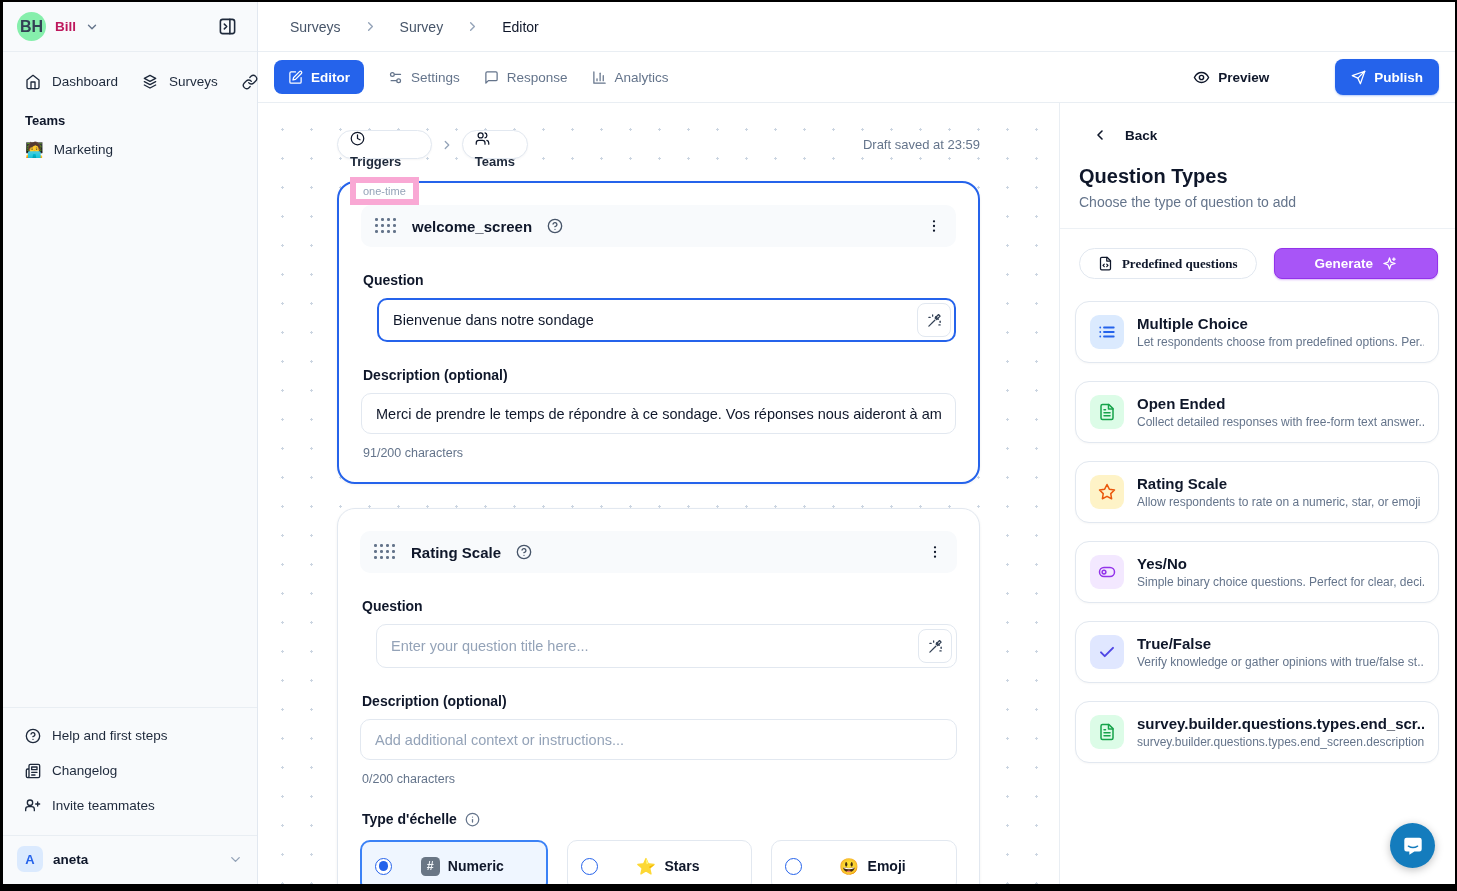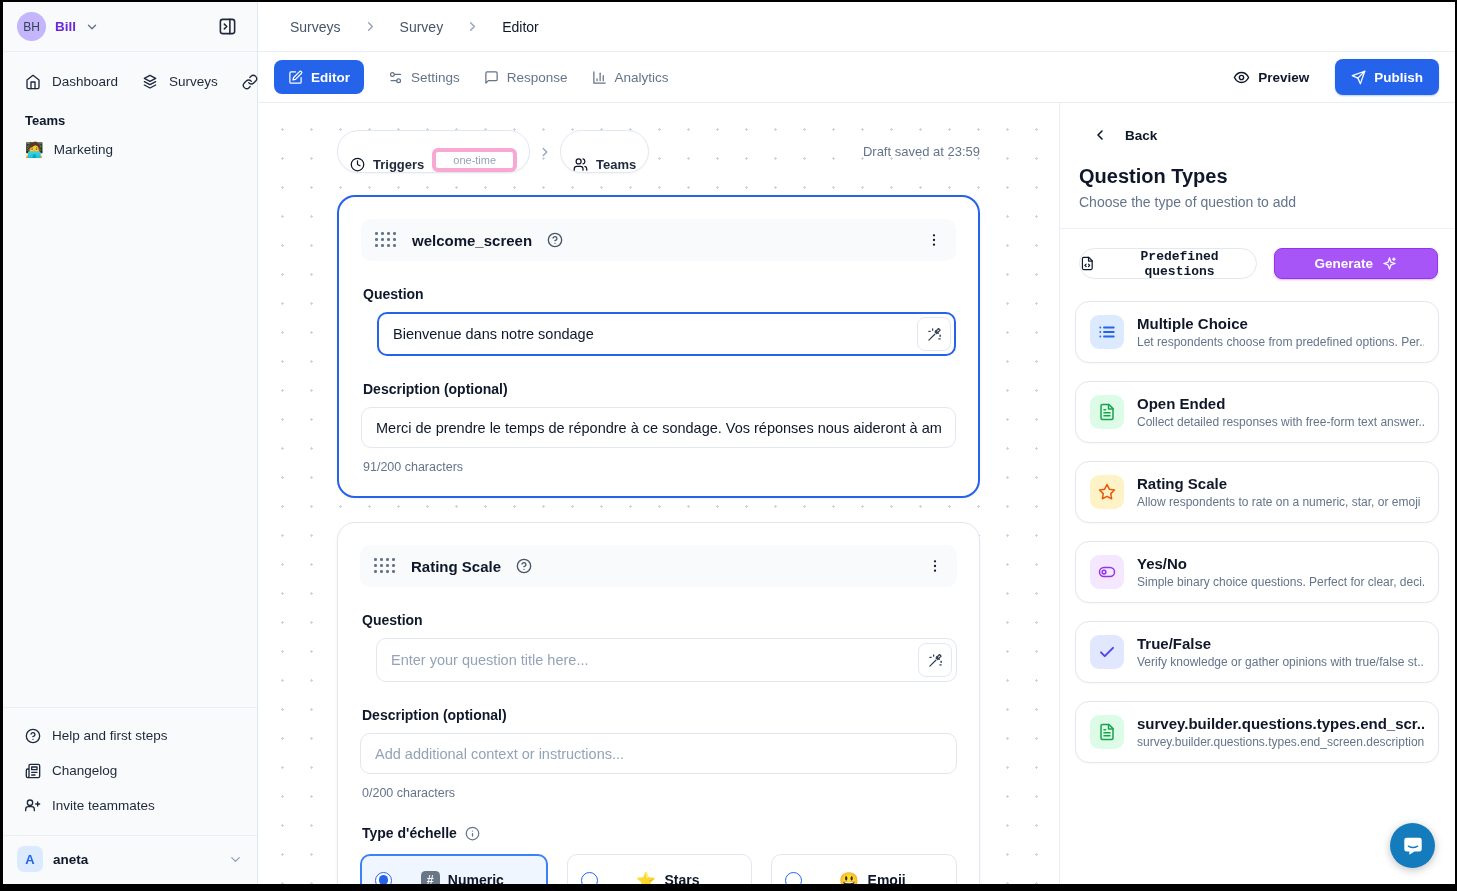--- a/index.html
+++ b/index.html
@@ -4,22 +4,22 @@
 <style>
   * { margin:0; padding:0; box-sizing:border-box; }
   html,body { width:1457px; height:891px; background:#000; font-family:"Liberation Sans",sans-serif; overflow:hidden; }
   .app { position:absolute; top:2px; left:3px; right:2px; bottom:7px; background:#fff; overflow:hidden; }
   svg { display:block; }
 
   
   .sidebar { position:absolute; left:0; top:0; bottom:0; width:255px; background:#f8fafc; border-right:1px solid #e2e8f0; display:flex; flex-direction:column; }
   .sidebar-head { height:50px; border-bottom:1px solid #e9eef3; display:flex; align-items:center; padding:0 14px 0 14px; }
   .ws { display:flex; align-items:center; gap:9px; cursor:pointer; }
-  .ws-avatar { width:29px; height:29px; border-radius:50%; background:#c4b5fd; color:#334155; font-size:12px; font-weight:normal; display:flex; align-items:center; justify-content:center; }
-  .ws-name { font-size:13.5px; font-weight:bold; color:#6d28d9; }
+  .ws-avatar { width:29px; height:29px; border-radius:50%; background:#86efac; color:#334155; font-size:16px; font-weight:bold; display:flex; align-items:center; justify-content:center; }
+  .ws-name { font-size:13.5px; font-weight:bold; color:#be185d; }
   .collapse-btn { margin-left:auto; width:32px; height:32px; border:none; background:transparent; border-radius:8px; display:flex; align-items:center; justify-content:center; color:#1e293b; cursor:pointer; }
   .nav { padding:14px 12px 0; display:flex; gap:4px; }
   .nav-item { height:31px; display:flex; align-items:center; gap:11px; padding:0 10px; border-radius:8px; font-size:13.5px; color:#1e293b; cursor:pointer; }
   .nav-item .ico { color:#1e293b; display:flex; }
   .section-label { padding:16px 22px 6px; font-size:13px; font-weight:bold; color:#0f172a; }
   .team-item { height:31px; display:flex; align-items:center; gap:10px; padding:0 22px; font-size:13.5px; color:#1e293b; cursor:pointer; }
   .team-emoji { font-size:15px; }
   .sidebar-bottom { margin-top:auto; border-top:1px solid #e9eef3; padding:12px 12px 0; display:flex; flex-direction:column; gap:4px;justify-content:center; }
   .account-row { border-top:1px solid #e9eef3; margin:10px -12px 0; padding:10px 14px 12px; display:flex; align-items:center; gap:10px; cursor:pointer; }
   .acc-avatar { width:26px; height:26px; border-radius:7px; background:#dbeafe; color:#2563eb; font-weight:bold; font-size:13px; display:flex; align-items:center; justify-content:center; }
@@ -28,33 +28,33 @@
 
   
   .topbar { position:absolute; left:255px; right:0; top:0; height:50px; background:#fff; border-bottom:1px solid #e9eef3; display:flex; align-items:center; padding:0 32px; }
   .crumb { font-size:14px; color:#475569; cursor:pointer; }
   .crumb.current { color:#0f172a; }
   .crumb-sep { margin:0 22px; color:#94a3b8; display:flex; }
 
   .toolbar { position:absolute; left:255px; right:0; top:50px; height:51px; background:#fff; border-bottom:1px solid #e9eef3; display:flex; align-items:center; padding:0 16px; }
   .tab-active { display:flex; align-items:center; gap:8px; background:#2563eb; color:#fff; border:none; border-radius:8px; padding:0 14px; height:34px; font-size:13.5px; font-weight:bold; font-family:inherit; cursor:pointer; }
   .tab { display:flex; align-items:center; gap:8px; color:#64748b; font-size:13.5px; margin-left:24px; cursor:pointer; }
-  .toolbar-right { margin-left:auto; display:flex; align-items:center; }
+  .toolbar-right { margin-left:auto; display:flex; align-items:center;gap:40px; }
   .preview-btn { display:flex; align-items:center; gap:8px; color:#0f172a; font-size:13.5px; font-weight:bold; cursor:pointer; }
   .publish-btn { display:flex; align-items:center; gap:8px; background:#2563eb; color:#fff; border:none; border-radius:8px; height:36px; padding:0 16px; font-size:13.5px; font-weight:bold; font-family:inherit; margin-left:26px; cursor:pointer; box-shadow:0 1px 2px rgba(37,99,235,.35); }
 
   
   .canvas { position:absolute; left:255px; top:101px; width:801px; bottom:0; background:#fff;
     background-image:radial-gradient(circle, #cbd5e1 1.1px, transparent 1.3px);
     background-size:29px 29px; background-position:10px 12px; overflow:hidden; }
   .canvas-col { width:643px; margin:0 auto; padding-top:27px; }
   .chip-row { display:flex; align-items:center; margin-bottom:22px; }
-  .chip { display:flex; align-items:flex-end; gap:8px; background:#fff; border:1px solid #e2e8f0; border-radius:999px; height:43px; padding:0 12px; font-size:13px; font-weight:bold; color:#1e293b; box-shadow:0 1px 2px rgba(15,23,42,.04); cursor:pointer; }
+  .chip { display:flex; align-items:flex-start; gap:8px; background:#fff; border:1px solid #e2e8f0; border-radius:999px; height:29px; padding:0 12px; font-size:13px; font-weight:bold; color:#1e293b; box-shadow:0 1px 2px rgba(15,23,42,.04); cursor:pointer;flex-direction:column; }
   .chip .ico { color:#0f172a; display:flex; }
-  .mini-badge { border:4px solid #f9a8d4; border-radius:6px; padding:2px 17px; font-size:11px; font-weight:normal; color:#94a3b8; }
+  .mini-badge { border:6px solid #f9a8d4; border-radius:0; padding:2px 7px; font-size:11px; font-weight:normal; color:#94a3b8; }
   .chip-sep { margin:0 8px; color:#94a3b8; display:flex; }
   .draft-status { margin-left:auto; font-size:13px; color:#64748b; }
 
   .qcard { background:#fff; border-radius:18px; padding:22px; box-shadow:0 1px 3px rgba(15,23,42,.06); }
   .qcard.selected { border:2px solid #2563eb; margin-bottom:24px; }
   .qcard.plain { border:1px solid #e2e8f0; }
   .qcard-head { background:#f8fafc; border-radius:10px; height:42px; display:flex; align-items:center; gap:15px; padding:0 14px; cursor:pointer; }
   .grip { display:grid; grid-template-columns:repeat(4,4px); grid-auto-rows:4px; gap:2px; cursor:grab; }
   .grip i { width:2.6px; height:2.6px; border-radius:50%; background:#64748b; }
   .qcard-title { font-size:15px; font-weight:bold; color:#0f172a; }
@@ -81,21 +81,21 @@
   .keycap { width:19px; height:19px; border-radius:4.5px; background:#697685; color:#f1f5f9; font-size:12.5px; font-weight:bold; display:flex; align-items:center; justify-content:center; }
   .opt-emoji { font-size:16px; }
 
   
   .panel { position:absolute; left:1056px; right:0; top:101px; bottom:0; background:#fff; border-left:1px solid #e9eef3; overflow:hidden; }
   .back-row { display:flex; align-items:center; gap:17px; padding:24px 24px 0 32px; font-size:13.5px; font-weight:bold; color:#0f172a; cursor:pointer;text-align:center; }
   .panel-title { padding:0 19px; margin-top:22px; font-size:20px; font-weight:bold; color:#0f172a; }
   .panel-sub { padding:0 19px; margin-top:6px; font-size:14px; color:#64748b; }
   .panel-divider { margin-top:18px; border-top:1px solid #edf1f5; }
   .panel-btn-row { margin:19px 17px 0 19px; display:flex; gap:17px; }
-  .predef-btn { flex:1.08; display:flex; align-items:center; justify-content:center; gap:9px; height:31px; border:1px solid #e2e8f0; border-radius:999px; background:#fff; color:#0f172a; font-size:13px; font-weight:bold; font-family:Liberation Mono, monospace; cursor:pointer; }
+  .predef-btn { flex:1.08; display:flex; align-items:center; justify-content:center; gap:9px; height:31px; border:1px solid #e2e8f0; border-radius:999px; background:#fff; color:#0f172a; font-size:13px; font-weight:bold; font-family:Liberation Serif, serif; cursor:pointer; }
   .gen-btn { flex:1; display:flex; align-items:center; justify-content:center; gap:9px; height:31px; border:1px solid #9333ea; border-radius:8px; background:#a855f7; color:#fff; font-size:13.5px; font-weight:bold; font-family:inherit; cursor:pointer; box-shadow:0 1px 2px rgba(147,51,234,.35); }
   .type-list { margin:22px 16px 0 15px; display:flex; flex-direction:column; gap:18px; }
   .type-item { border:1px solid #e2e8f0; border-radius:14px; background:#fff; padding:13px 14px; display:flex; align-items:center; gap:13px; box-shadow:0 1px 2px rgba(15,23,42,.03); cursor:pointer; }
   .type-ico { width:34px; height:34px; border-radius:9px; flex:none; display:flex; align-items:center; justify-content:center; }
   .ti-blue   { background:#dbeafe; color:#2563eb; }
   .ti-green  { background:#dcfce7; color:#16a34a; }
   .ti-amber  { background:#fef3c7; color:#ea580c; }
   .ti-purple { background:#f3e8ff; color:#9333ea; }
   .ti-indigo { background:#e0e7ff; color:#4f46e5; }
   .type-text { min-width:0; }

